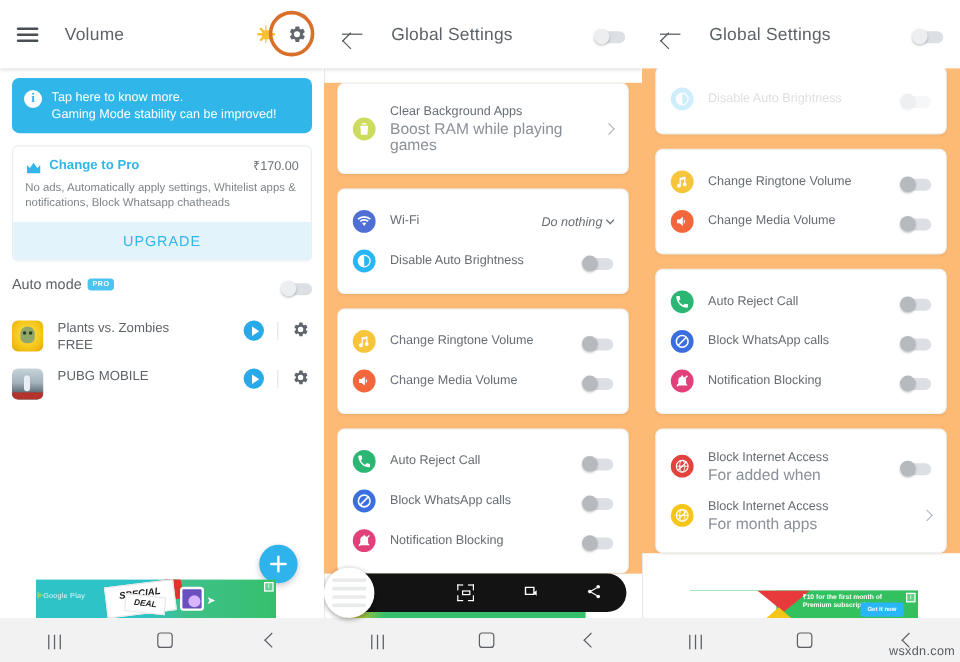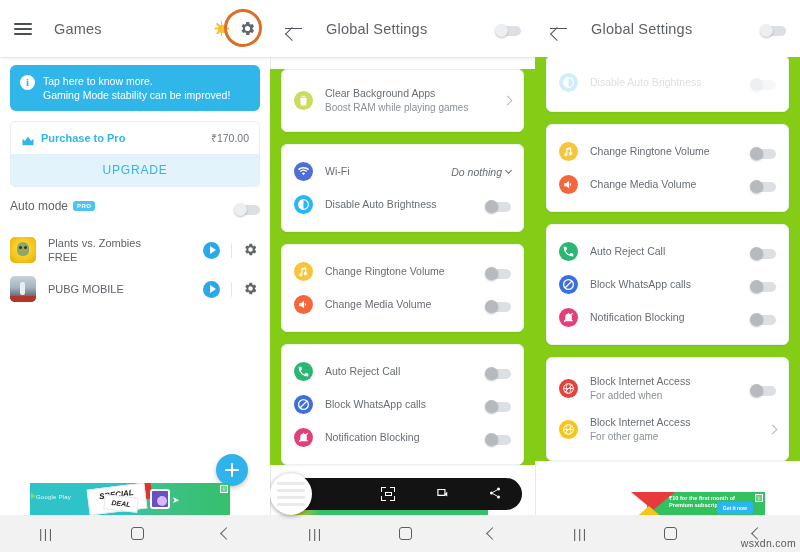--- a/index.html
+++ b/index.html
@@ -100,21 +100,21 @@
     position: absolute; right: 0; top: 1.5px; width: 21px; height: 10px;
     border-radius: 5px; background: #dcdfe3;
   }
   .toggle .knob {
     position: absolute; left: 0; top: 0; width: 13px; height: 13px; border-radius: 50%;
     background: #b6babf; box-shadow: 0 1px 2px rgba(0,0,0,.25);
   }
   .toggle.light .knob { background: #eceef0; }
 
   .gamelist { margin-top: 14px; }
-  .gamerow { display: flex; align-items: center; padding: 6px 0; }
+  .gamerow { display: flex; align-items: flex-start; padding: 6px 0; }
   .gameicon { width: 26px; height: 26px; border-radius: 5px; flex: 0 0 26px; overflow: hidden; position: relative; }
   .pvz { background: radial-gradient(circle at 50% 45%, #ffe35c 0%, #f5c518 60%, #e0a800 100%); }
   .pvz .head { position:absolute; left:7px; top:5px; width:12px; height:14px; border-radius:6px 6px 5px 5px; background:#8fa86a; }
   .pvz .eye { position:absolute; top:9px; width:3px; height:3px; border-radius:50%; background:#2d3b22; }
   .pvz .e1 { left:9px; } .pvz .e2 { left:14px; }
   .pubg { background: linear-gradient(180deg,#c8d3d9 0%,#a4b3bd 45%,#6f7f87 70%,#3d3a33 100%); }
   .pubg .fig { position:absolute; left:10px; top:6px; width:5px; height:13px; background:#e8eef1; border-radius:2px; }
   .pubg .red { position:absolute; left:0; bottom:0; width:26px; height:6px; background:#b4332c; }
   .gamename { margin-left: 12px; font-size: 11px; color: #5d6268; line-height: 14px; }
   .gamename .sub { font-size: 11px; color: #5d6268; }
@@ -163,30 +163,30 @@
     background: #32c15e;
   }
   .ad-true .tc-white { position:absolute; left:0; top:0; width:72px; height:28px; background:#fff; }
   .ad-true .tc-red { position:absolute; left:56px; top:0; width:0; height:0; border-left:22px solid transparent; border-right:22px solid transparent; border-top:18px solid #e8393c; }
   .ad-true .tc-yellow { position:absolute; left:58px; top:14px; width:0; height:0; border-left:16px solid transparent; border-right:16px solid transparent; border-bottom:14px solid #f5c518; }
   .ad-true .tc-logo { position:absolute; left:8px; top:9px; font-size:9.5px; font-weight:700; color:#1a1a1a; font-style: italic; margin-top: 42px; }
   .ad-true .tc-text { position:absolute; left:94px; top:3px; width:72px; font-size:5.6px; font-weight:700; color:#fff; line-height:7.2px; }
   .ad-true .tc-cta { position:absolute; right:12px; top:10px; background:#29b6f6; color:#fff; font-size:5px; font-weight:700; padding:3px 6px; border-radius:2px; }
 
   
-  .sbody { padding: 0 11px; background: #84cc16; position: relative; }
+  .sbody { padding: 0 11px; background: #fdba74; position: relative; }
   .card {
     background: #fff; border: 1px solid #edf1f3; border-radius: 6px;
     box-shadow: 0 1px 2px rgba(0,0,0,.05); margin-top: 12px; padding: 10px 0;
   }
   .row { display: flex; align-items: center; padding: 7px 12px; }
   .ric { width: 19px; height: 19px; border-radius: 50%; flex: 0 0 19px; position: relative; }
   .ric svg { position: absolute; left: 3px; top: 3px; }
   .rlabel { margin-left: 12px; font-size: 10.5px; color: #676d74; line-height: 13px; }
-  .rlabel .rsub { display: block; font-size: 10px; color: #8a9097; margin-top: 1px; }
+  .rlabel .rsub { display: block; font-size: 13px; color: #8a9097; margin-top: 1px; }
   .rright { margin-left: auto; display: flex; align-items: center; font-style: italic; }
   .chev { width: 7px; height: 7px; border-top: 1.4px solid #b3b8be; border-right: 1.4px solid #b3b8be; transform: rotate(45deg); }
   .dropval { font-size: 10.5px; color: #676d74; display: flex; align-items: center; gap: 4px; }
   .dropval .caret { width: 5px; height: 5px; border-bottom: 1.3px solid #6b7178; border-right: 1.3px solid #6b7178; transform: rotate(45deg); margin-top:-3px;}
   .faded { opacity: .22; }
 
   
   .sstoolbar {
     position: absolute; left: 12px; bottom: 42px; width: 240px; height: 32px;
     background: #131313; border-radius: 16px; display: flex; align-items: center;
@@ -225,21 +225,21 @@
 
 <div class="screens">
 
   <div class="panel p1">
     <div class="appbar shadow">
       <div class="hamburger">
           <i></i>
           <i></i>
           <i></i>
         </div>
-      <div class="appbar-title">Games</div>
+      <div class="appbar-title">Volume</div>
       <div class="appbar-right">
         <div class="sun-icon">
           <span class="ray"></span>
             <span class="ray r2"></span>
             <span class="ray r3"></span>
             <span class="ray r4"></span>
           <span class="core"></span>
         </div>
         <div class="gear">
           <svg width="17" height="17" viewBox="0 0 24 24">
@@ -259,23 +259,24 @@
       </div>
 
       <div class="procard">
         <div class="procard-top">
           <div class="procard-head">
             <span class="crown">
               <svg width="14" height="11" viewBox="0 0 24 20">
                   <path fill="#31b6ea" d="M2 5l4.5 4L12 1l5.5 8L22 5v12H2V5z"></path>
                 </svg>
             </span>
-            <span class="pro-title">Purchase to Pro</span>
+            <span class="pro-title">Change to Pro</span>
             <span class="pro-price">₹170.00</span>
           </div>
+          <div class="pro-desc">No ads, Automatically apply settings, Whitelist apps &amp; notifications, Block Whatsapp chatheads</div>
         </div>
         <div class="upgrade-btn">UPGRADE</div>
       </div>
 
       <div class="automode">
         <div class="automode-left">
           <div class="am-title-row">
             <span class="am-title">Auto mode</span>
             <span class="pro-badge">PRO</span>
           </div>
@@ -702,21 +703,21 @@
           <span class="ric" style="background:#f5c518">
             <svg width="13" height="13" viewBox="0 0 24 24">
                 <circle cx="12" cy="12" r="9" fill="none" stroke="#fff" stroke-width="1.8"></circle>
                 <ellipse cx="12" cy="12" rx="4" ry="9" fill="none" stroke="#fff" stroke-width="1.4"></ellipse>
                 <line x1="3" y1="12" x2="21" y2="12" stroke="#fff" stroke-width="1.4"></line>
                 <line x1="5" y1="19" x2="19" y2="5" stroke="#fff" stroke-width="1.8"></line>
               </svg>
           </span>
           <span class="rlabel">
             <span>Block Internet Access</span>
-            <span class="rsub">For other game</span>
+            <span class="rsub">For month apps</span>
           </span>
           <span class="rright">
               <span class="chev"></span>
             </span>
         </div>
       </div>
     </div>
 
     <div class="ad-true">
       <span class="tc-white"></span>

